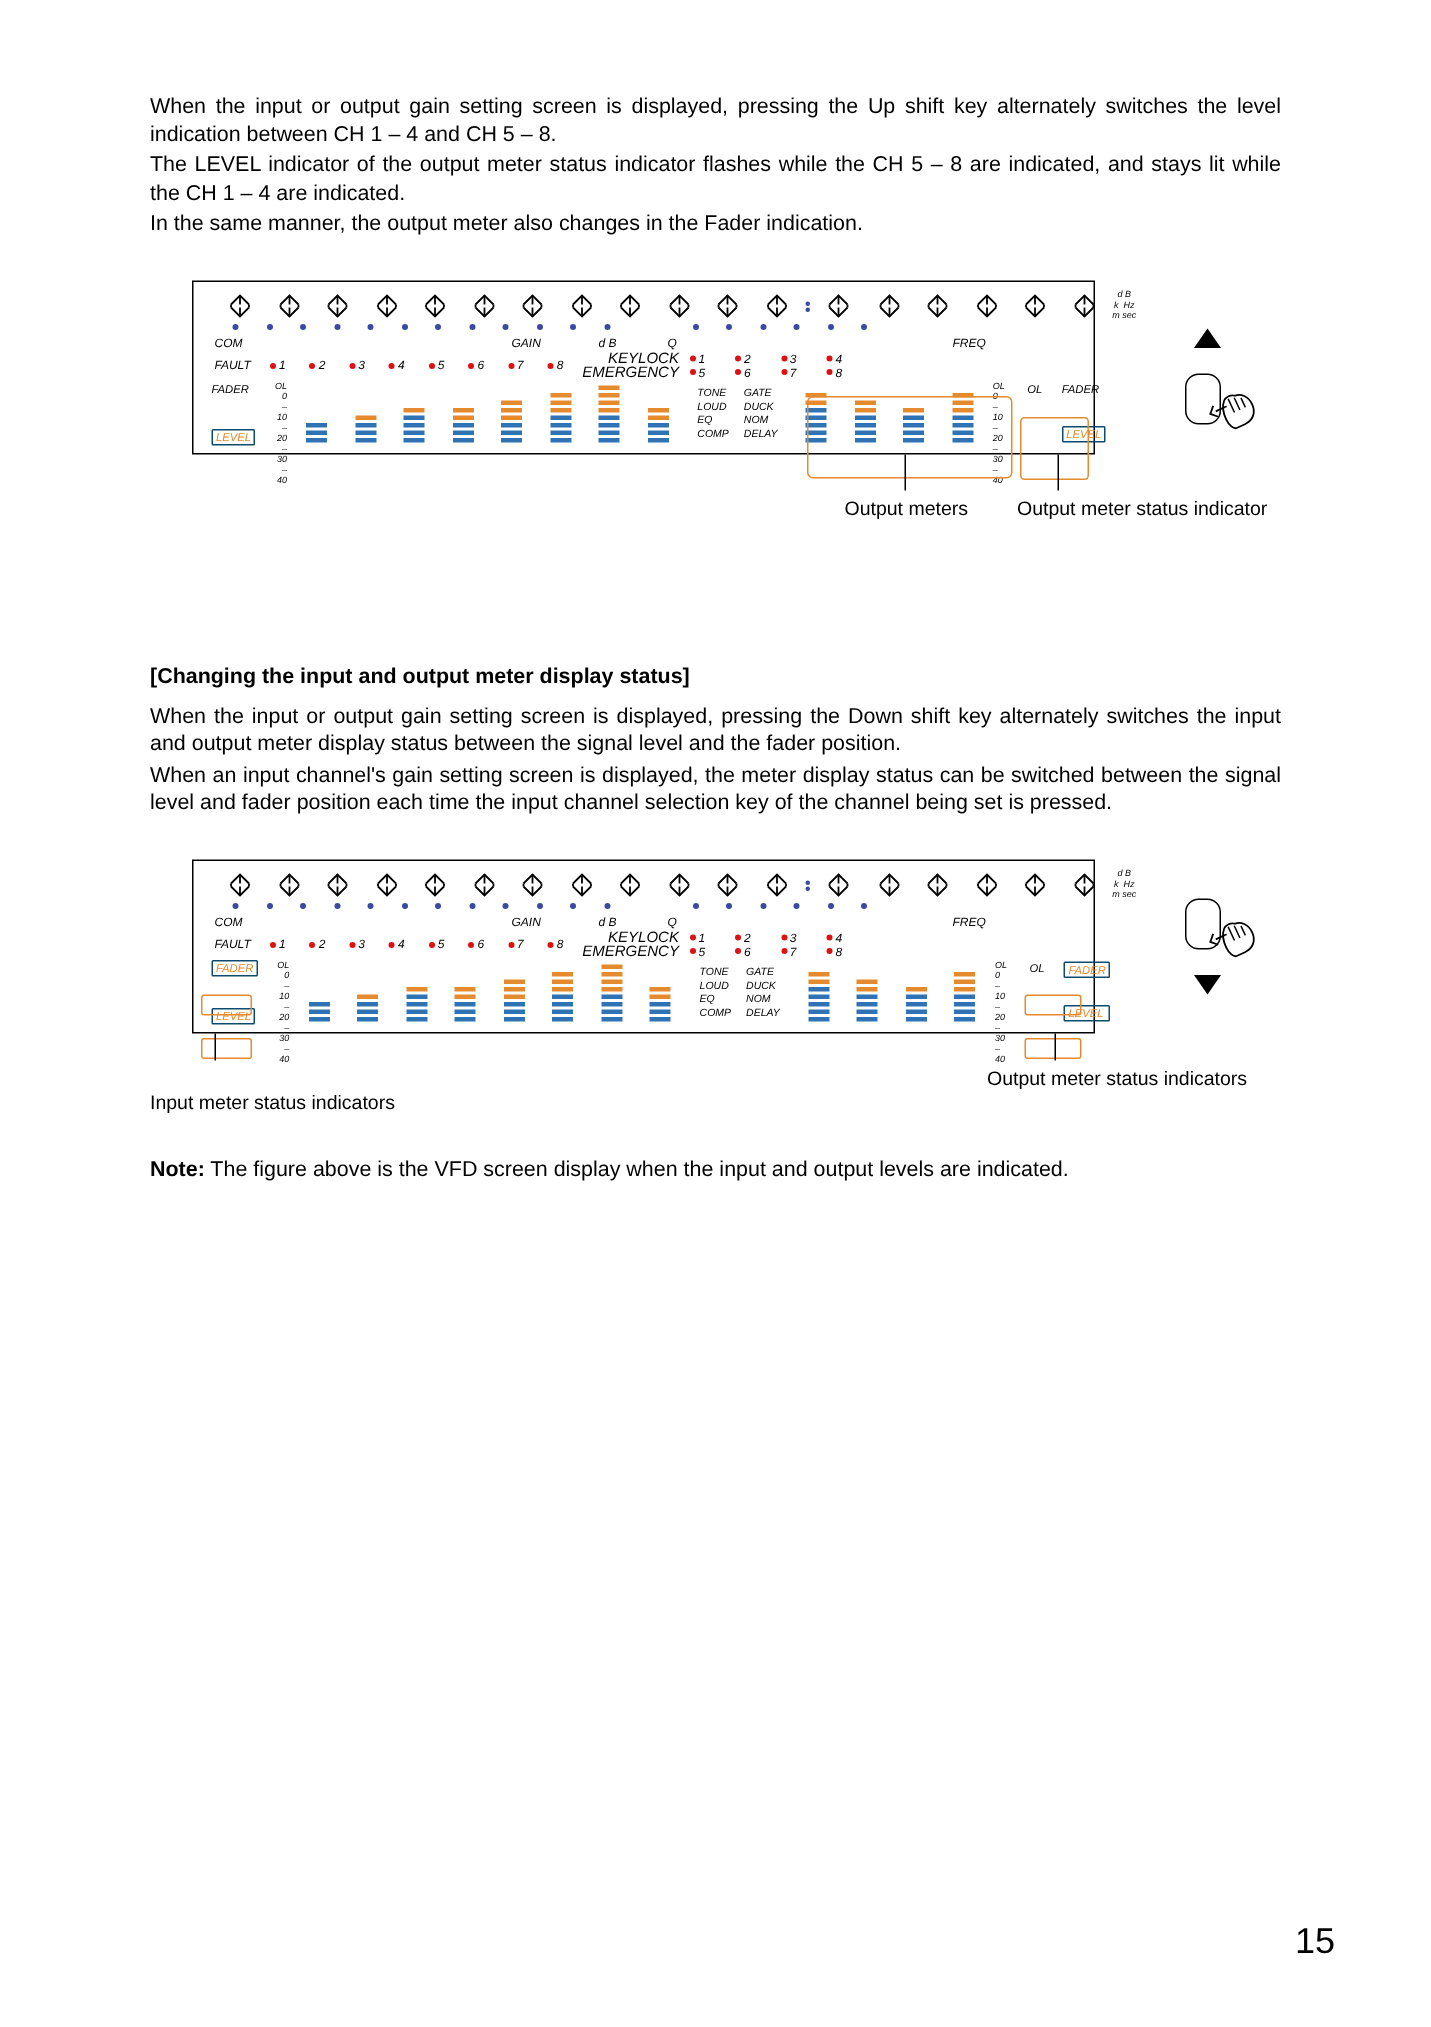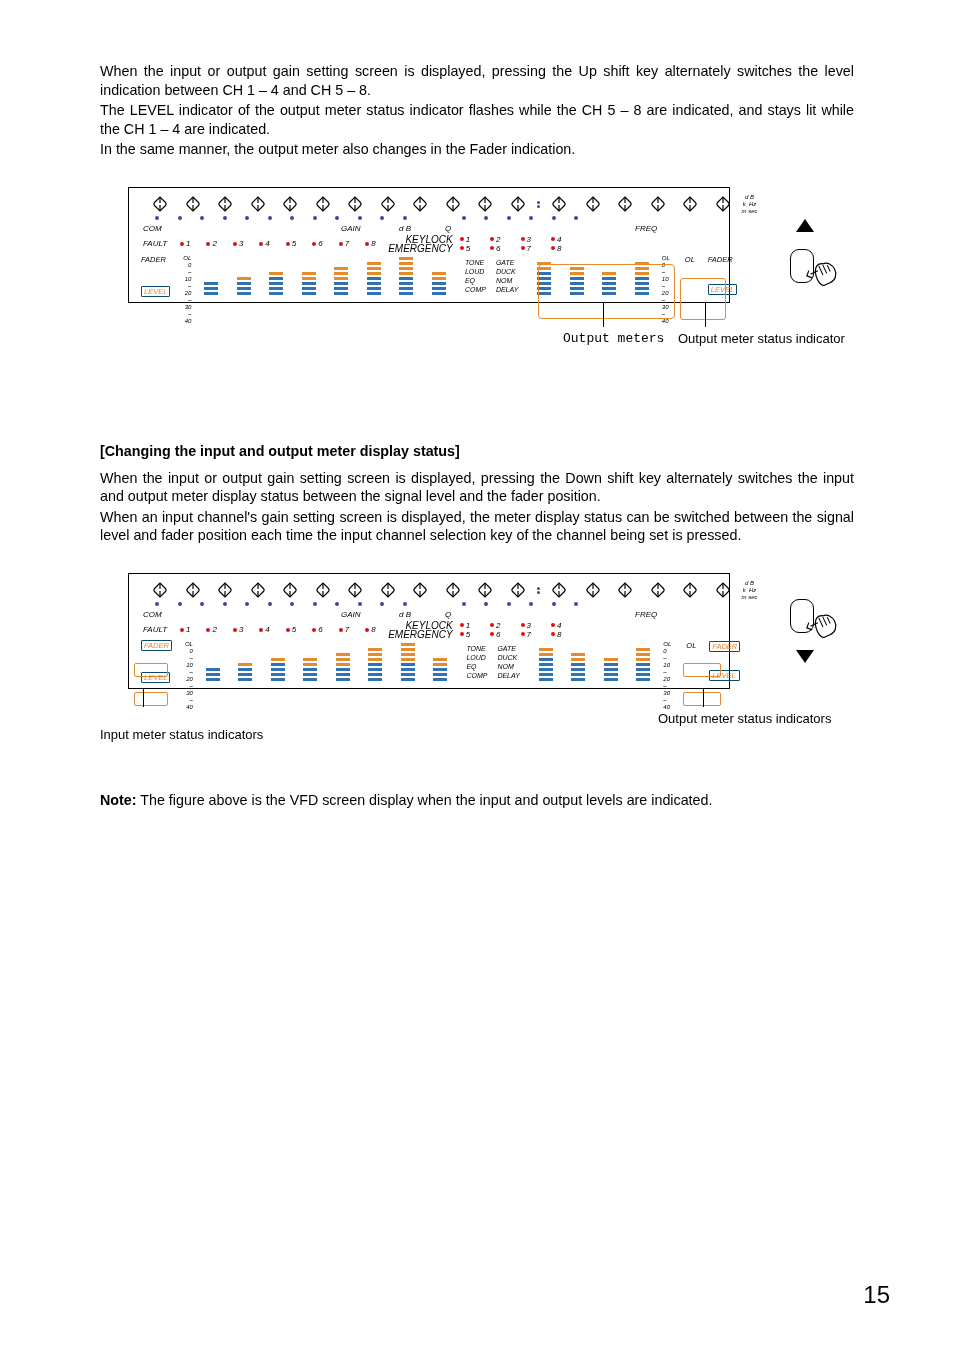--- a/index.html
+++ b/index.html
@@ -234,21 +234,21 @@
   .key .btn-rect.top { top:14px; }
   .key .hand {
     position:absolute;
     left:38px; top:62px;
     transform: rotate(-25deg);
   }
   .key .hand.top { top: 28px; }
   .key .hand svg { display:block; }
 
   
-  .note { margin-top: 48px; }
+  .note { margin-top: 28px; }
   .note b { font-weight: bold; }
 
   .page-num {
     position: absolute;
     right: 64px;
     bottom: 42px;
     font-size: 24px;
   }
 </style>
 </head>
@@ -670,21 +670,21 @@
           <line x1="21" y1="5" x2="21" y2="14" stroke="#000" stroke-width="1"></line>
           <line x1="25" y1="7" x2="25" y2="14" stroke="#000" stroke-width="1"></line>
         </svg>
       </div>
     </div>
   </div>
 
   <div class="fig-below-labels">
     <div class="call-line" style="left:475px; top:0; width:1px; height:24px;"></div>
     <div class="call-line" style="left:577px; top:0; width:1px; height:24px;"></div>
-    <div class="call-text" style="left:435px; top:28px;font-family:Liberation Mono, monospace;">Output meters</div>
+    <div class="call-text" style="left:435px; top:28px;">Output meters</div>
     <div class="call-text" style="left:550px; top:28px;">Output meter status indicator</div>
   </div>
 
   <div class="big-gap"></div>
 
   <div class="section-title">[Changing the input and output meter display status]</div>
   <div class="para">When the input or output gain setting screen is displayed, pressing the Down shift key alternately switches the input and output meter display status between the signal level and the fader position.</div>
   <div class="para">When an input channel's gain setting screen is displayed, the meter display status can be switched between the signal level and fader position each time the input channel selection key of the channel being set is pressed.</div>
 
   <div class="figure-wrap">

